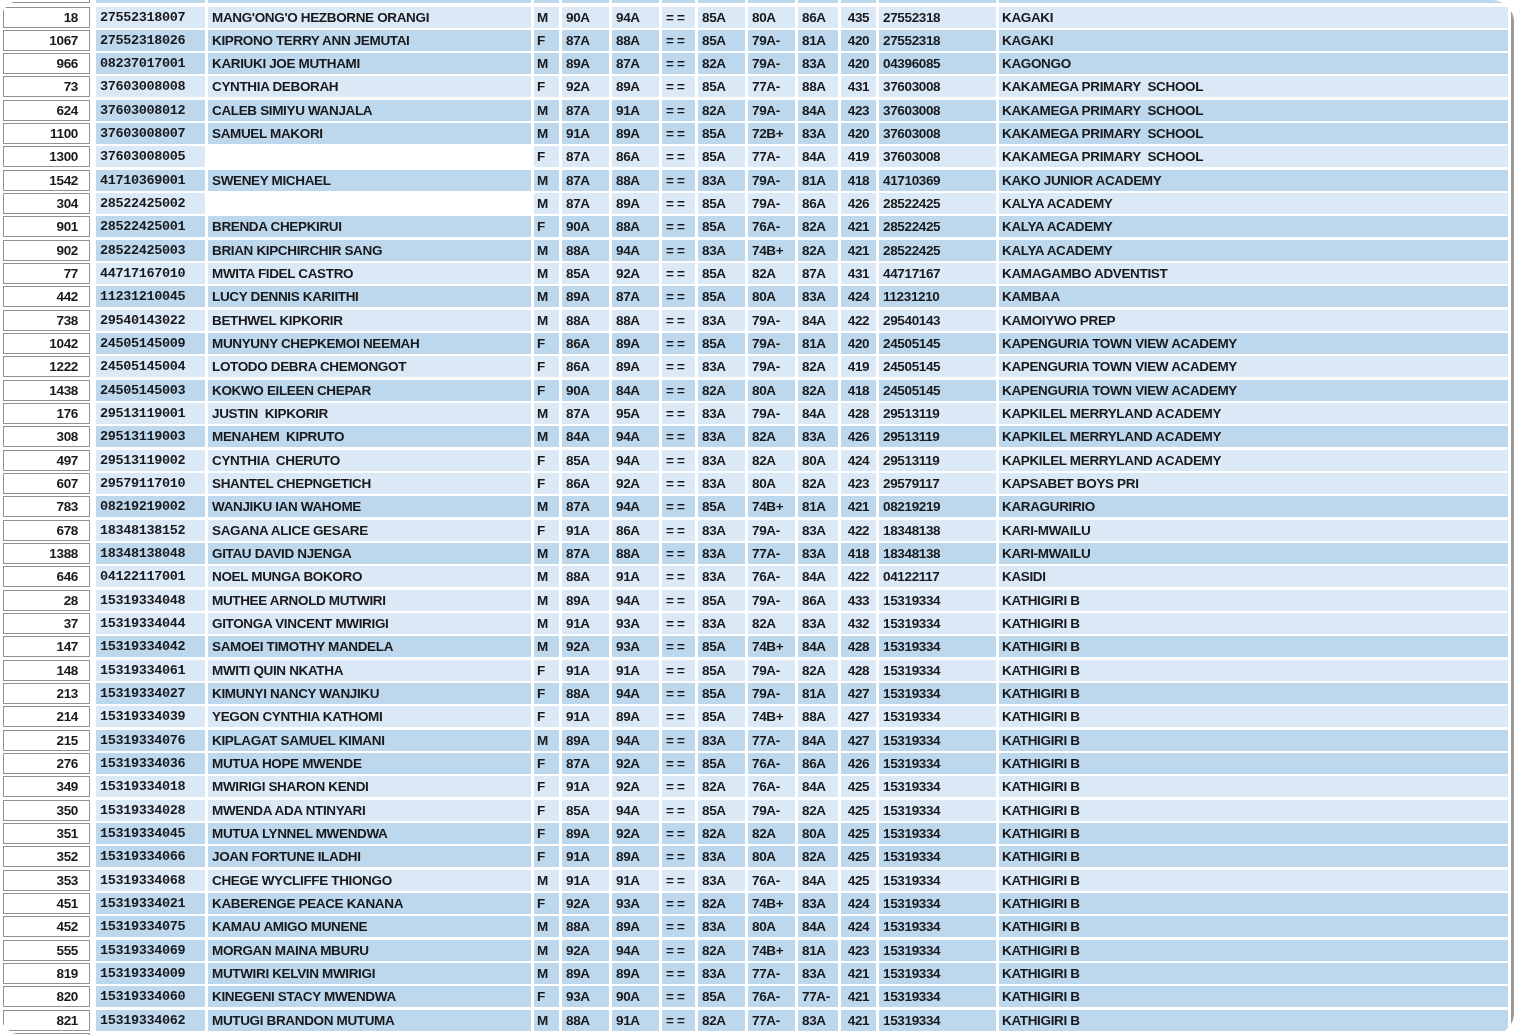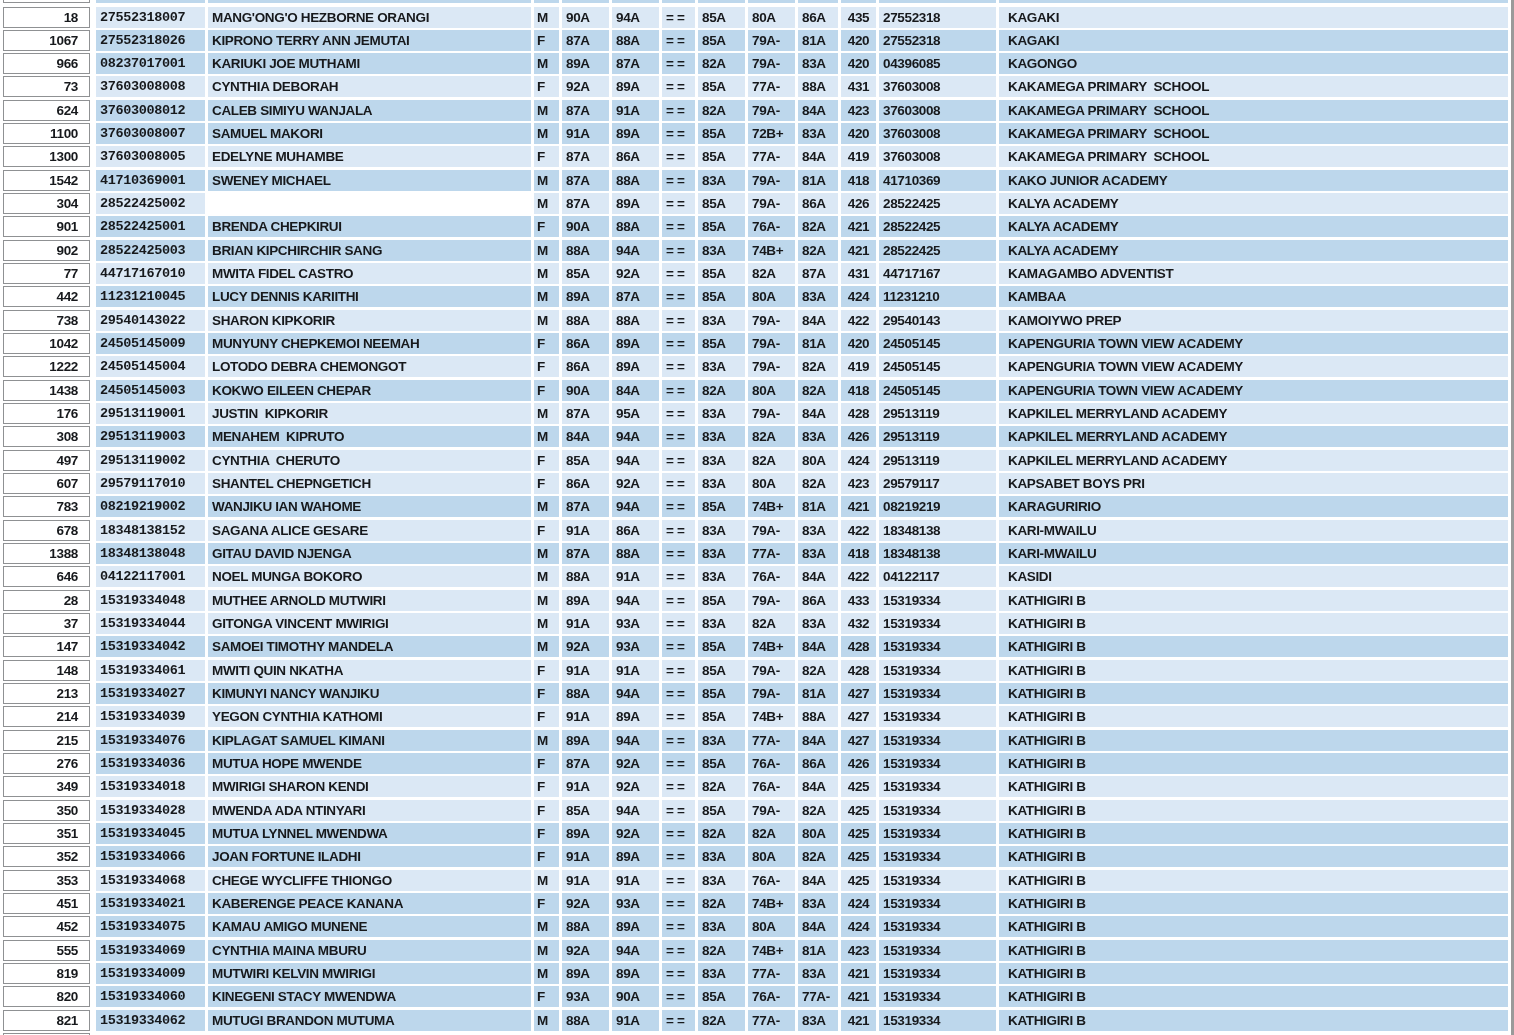--- a/index.html
+++ b/index.html
@@ -3,21 +3,21 @@
 <meta charset="utf-8">
 <style>
   :root{
     --light:#dbe8f5;
     --medium:#bdd7ec;
     --cellborder:#8f9193;
     --text:#17191c;
   }
   html,body{margin:0;padding:0;background:#ffffff;}
   body{width:1514px;height:1035px;overflow:hidden;font-family:"Liberation Sans",sans-serif;}
-  .sheet{position:relative;width:1514px;height:1035px;overflow:hidden;background:#fff;}
+  .sheet{position:relative;width:1514px;height:1035px;overflow:hidden;background:#fff;border-radius:22px;}
   .row{
     display:grid;
     grid-template-columns:3px 87px 6px 109px 3px 323px 3px 25px 3px 47px 3px 47px 3px 33px 3px 47px 3px 47px 3px 40px 3px 35px 3px 117px 3px 509px;
     height:21px;
     margin-bottom:2.33px;
   }
   .c{
     display:flex;align-items:center;
     font-weight:700;font-size:13.5px;letter-spacing:-0.35px;
     color:var(--text);white-space:pre;overflow:hidden;
@@ -33,21 +33,21 @@
   .name{grid-column:6;}
   .gender{grid-column:8;padding-left:3px;}
   .g1{grid-column:10;}
   .g2{grid-column:12;text-align:right;}
   .eq{grid-column:14;}
   .g3{grid-column:16;}
   .g4{grid-column:18;}
   .g5{grid-column:20;}
   .total{grid-column:22;justify-content:center;padding-left:0;text-align:center;}
   .code{grid-column:24;}
-  .school{grid-column:26;padding-left:9px;}
+  .school{grid-column:26;padding-left:3px;}
   .row.sliver{height:3px;margin-bottom:3.5px;}
   .row.sliver .num{border-width:0 1px 1px 1px;}
   .row.bottomstub{height:4px;margin-bottom:0;}
   .right-edge{position:absolute;top:0;right:0;width:3px;height:1035px;background:#9a9a9a;}
 </style>
 </head>
 <body>
 
 <div class="sheet">
 
@@ -154,21 +154,20 @@
         <div class="c g3 blue">85A</div>
         <div class="c g4 blue">72B+</div>
         <div class="c g5 blue">83A</div>
         <div class="c total blue">420</div>
         <div class="c code blue">37603008</div>
         <div class="c school blue">KAKAMEGA PRIMARY  SCHOOL</div>
       </div>
       <div class="row light">
         <div class="c num">1300</div>
         <div class="c id blue">37603008005</div>
-        <div class="c name blue">EDELYNE MUHAMBE</div>
         <div class="c gender blue">F</div>
         <div class="c g1 blue">87A</div>
         <div class="c g2 blue">86A</div>
         <div class="c eq blue">= =</div>
         <div class="c g3 blue">85A</div>
         <div class="c g4 blue">77A-</div>
         <div class="c g5 blue">84A</div>
         <div class="c total blue">419</div>
         <div class="c code blue">37603008</div>
         <div class="c school blue">KAKAMEGA PRIMARY  SCHOOL</div>
@@ -258,21 +257,21 @@
         <div class="c g3 blue">85A</div>
         <div class="c g4 blue">80A</div>
         <div class="c g5 blue">83A</div>
         <div class="c total blue">424</div>
         <div class="c code blue">11231210</div>
         <div class="c school blue">KAMBAA</div>
       </div>
       <div class="row light">
         <div class="c num">738</div>
         <div class="c id blue">29540143022</div>
-        <div class="c name blue">SHARON KIPKORIR</div>
+        <div class="c name blue">BETHWEL KIPKORIR</div>
         <div class="c gender blue">M</div>
         <div class="c g1 blue">88A</div>
         <div class="c g2 blue">88A</div>
         <div class="c eq blue">= =</div>
         <div class="c g3 blue">83A</div>
         <div class="c g4 blue">79A-</div>
         <div class="c g5 blue">84A</div>
         <div class="c total blue">422</div>
         <div class="c code blue">29540143</div>
         <div class="c school blue">KAMOIYWO PREP</div>
@@ -663,21 +662,21 @@
         <div class="c g3 blue">83A</div>
         <div class="c g4 blue">80A</div>
         <div class="c g5 blue">84A</div>
         <div class="c total blue">424</div>
         <div class="c code blue">15319334</div>
         <div class="c school blue">KATHIGIRI B</div>
       </div>
       <div class="row medium">
         <div class="c num">555</div>
         <div class="c id blue">15319334069</div>
-        <div class="c name blue">CYNTHIA MAINA MBURU</div>
+        <div class="c name blue">MORGAN MAINA MBURU</div>
         <div class="c gender blue">M</div>
         <div class="c g1 blue">92A</div>
         <div class="c g2 blue">94A</div>
         <div class="c eq blue">= =</div>
         <div class="c g3 blue">82A</div>
         <div class="c g4 blue">74B+</div>
         <div class="c g5 blue">81A</div>
         <div class="c total blue">423</div>
         <div class="c code blue">15319334</div>
         <div class="c school blue">KATHIGIRI B</div>

